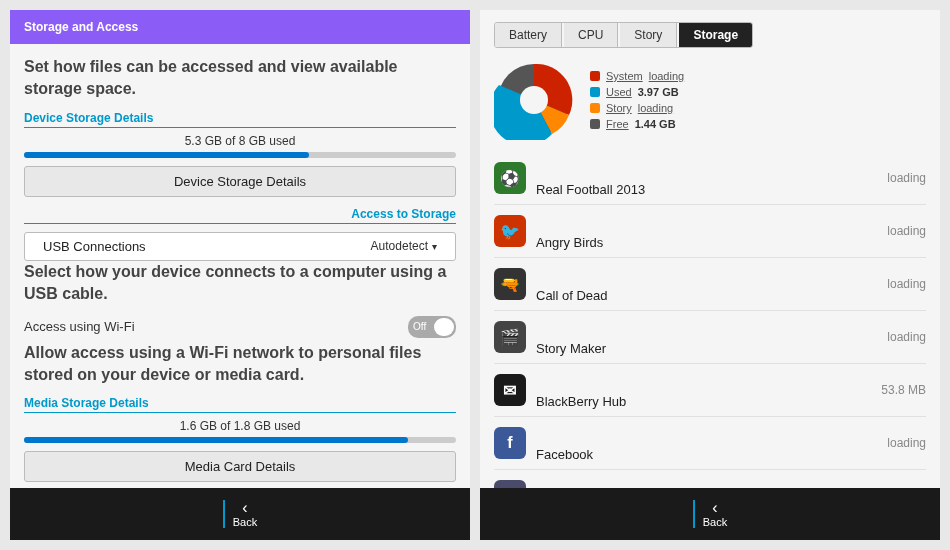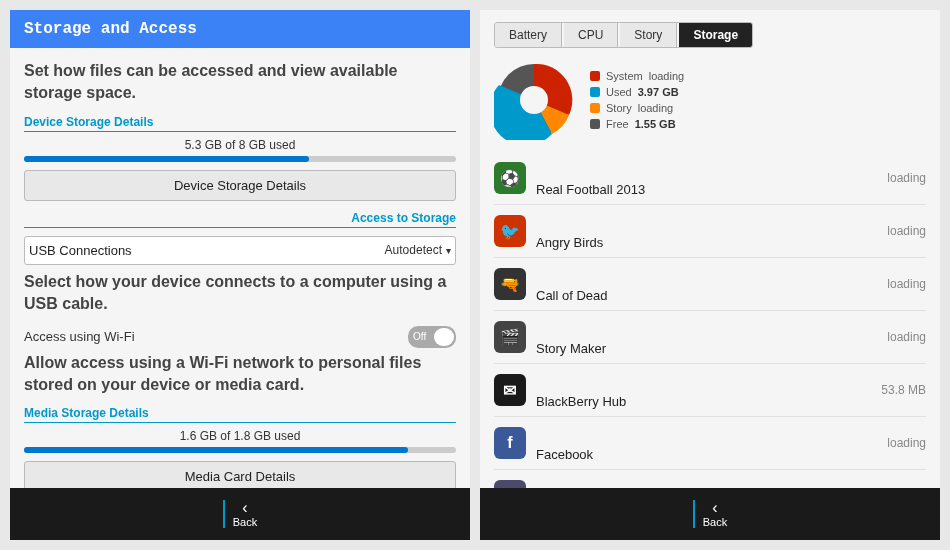--- a/index.html
+++ b/index.html
@@ -15,26 +15,25 @@
       overflow: hidden;
     }
     .panel {
       background: #f5f5f5;
       flex: 1;
       display: flex;
       flex-direction: column;
       overflow: hidden;
     }
     .panel-header {
-      background: #3b82f6;
+      background: #8b5cf6;
       color: white;
-      font-size: 16px;
+      font-size: 12px;
       font-weight: bold;
       padding: 10px 14px;
-      font-family: Liberation Mono, monospace;
     }
     .panel-body {
       flex: 1;
       padding: 12px 14px;
       overflow: hidden;
     }
     .panel-footer {
       background: #1a1a1a;
       padding: 8px 14px;
       display: flex;
@@ -103,22 +102,21 @@
       width: 100%;
     }
 
     .access-section { margin-bottom: 8px; text-align: right; }
     .usb-row {
       display: flex;
       align-items: center;
       border: 1px solid #bbb;
       border-radius: 3px;
       background: white;
-      padding: 6px 4px;
-      margin-bottom: 6px;
+      padding: 6px 18px;
     }
     .usb-label { flex: 1; font-size: 13px; color: #222; }
     .usb-select {
       font-size: 12px;
       color: #333;
       display: flex;
       align-items: center;
       gap: 4px;
     }
     .chevron { font-size: 10px; }
@@ -203,21 +201,21 @@
       display: flex;
       align-items: center;
       gap: 6px;
     }
     .legend-dot {
       width: 10px;
       height: 10px;
       border-radius: 2px;
       flex-shrink: 0;
     }
-    .legend-label { color: #555; }
+    .legend-label { color: #555; text-decoration: underline; }
     .legend-value { color: #333; font-weight: bold; }
 
     .app-list {
       overflow-y: auto;
       flex: 1;
     }
     .app-item {
       display: flex;
       align-items: center;
       padding: 7px 0;
@@ -320,21 +318,21 @@
           <span class="legend-value">3.97 GB</span>
         </div>
         <div class="legend-item">
           <div class="legend-dot" style="background:#ff8800"></div>
           <span class="legend-label">Story</span>
           <span class="legend-label">loading</span>
         </div>
         <div class="legend-item">
           <div class="legend-dot" style="background:#555555"></div>
           <span class="legend-label">Free</span>
-          <span class="legend-value">1.55 GB</span>
+          <span class="legend-value">1.44 GB</span>
         </div>
       </div>
     </div>
 
     <div class="app-list">
 
     <div class="app-item">
           <div class="app-icon" style="background: rgb(45, 122, 45); color: white;">⚽</div>
           <span class="app-name">Real Football 2013</span>
           <span class="app-status">loading</span>

